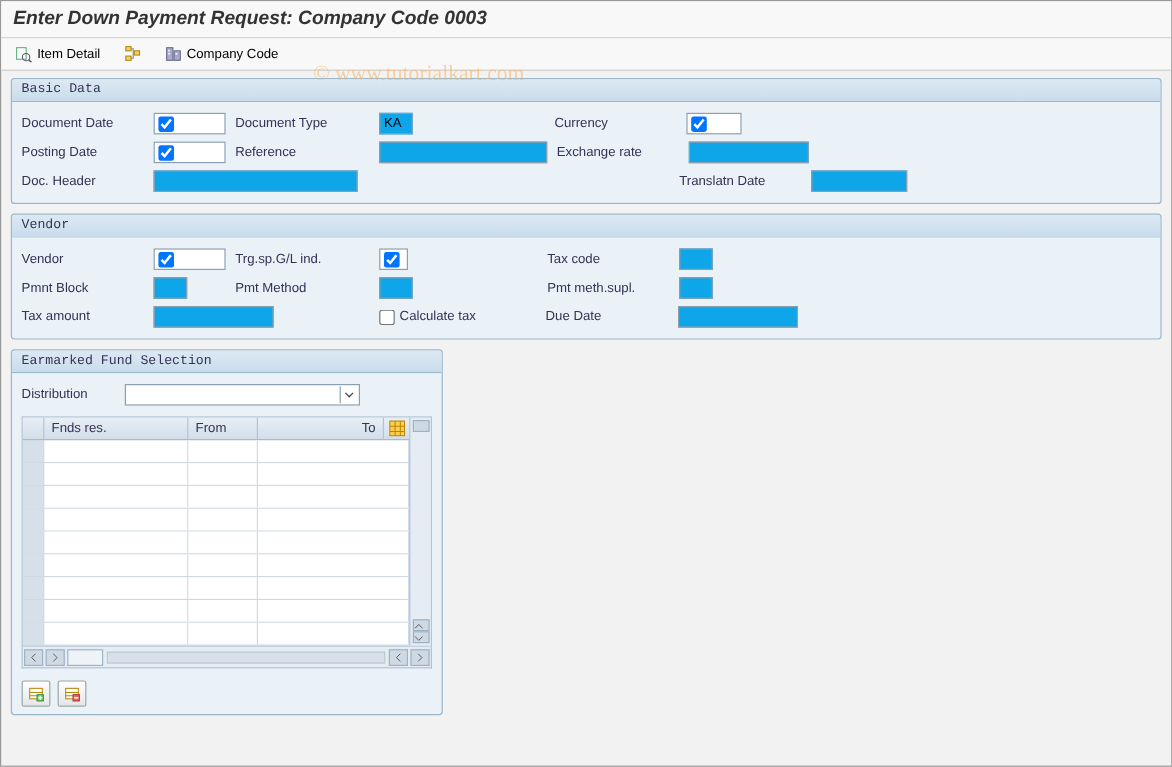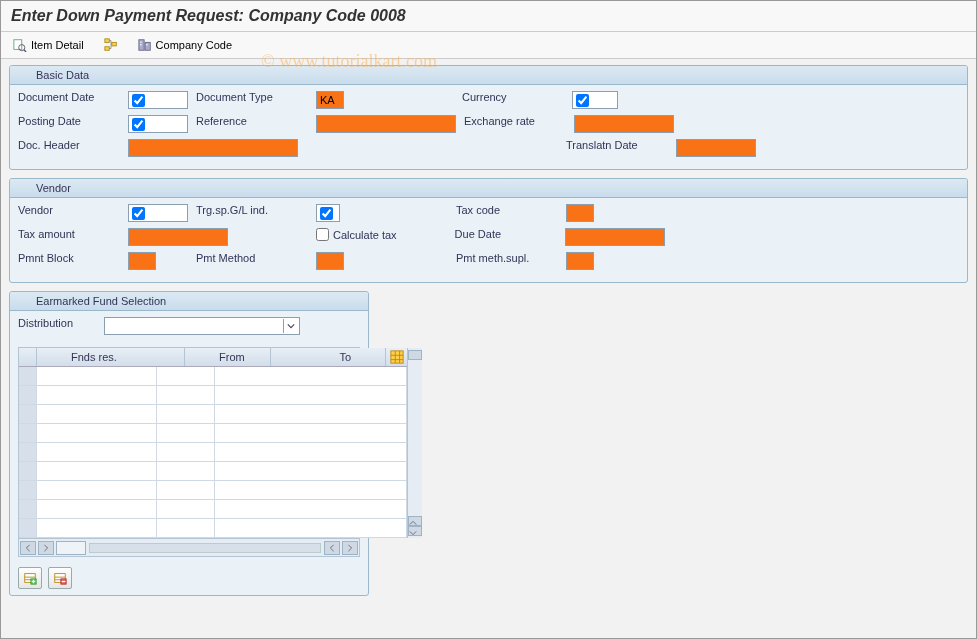--- a/index.html
+++ b/index.html
@@ -3,61 +3,61 @@
   <meta charset="utf-8">
   <style>
     * { box-sizing: border-box; font-family: Arial, sans-serif; font-size: 11px; }
     body { margin: 0; padding: 0; background: #f2f2f2; width: 977px; height: 639px; position: relative; border: 1px solid #999; }
     .title-bar { padding: 6px 10px; font-size: 16px; font-weight: bold; font-style: italic; color: #333; border-bottom: 1px solid #ccc; background: #f8f8f8;}
     .toolbar { padding: 4px 8px; border-bottom: 1px solid #ccc; display: flex; gap: 12px; align-items: center; background: #f8f8f8;}
     .toolbar-btn { display: inline-flex; align-items: center; gap: 4px; cursor: pointer; padding: 2px 4px;}
     .ticon { width:14px; height:14px; display:inline-block; }
     .panel-wrap { padding: 6px 8px; }
     .groupbox { background: #eaf1f7; border: 1px solid #9ab8cc; border-radius: 3px; margin-bottom: 8px; }
-    .groupbox-title { background: linear-gradient(#dce9f3,#c9dcec); padding: 3px 26px; border-bottom: 1px solid #9ab8cc; color: #335; border-radius:3px 3px 0 0;}
+    .groupbox-title { background: linear-gradient(#dce9f3,#c9dcec); padding: 3px 8px; border-bottom: 1px solid #9ab8cc; color: #335; border-radius:3px 3px 0 0;font-family:Liberation Mono, monospace;}
     .groupbox-body { padding: 6px 8px; }
-    .row { display: flex; align-items: flex-start; height: 24px; }
+    .row { display: flex; align-items: center; height: 24px; }
     .lbl { width: 110px; color: #335; }
     .lbl2 { width: 120px; color:#335; margin-left: 8px;}
     .lbl3 { width: 110px; color:#335; margin-left: 8px;}
-    input[type=text].fld { background:#f97316; border:1px solid #8a9fb2; height:18px; padding:1px 3px; }
+    input[type=text].fld { background:#0ea5e9; border:1px solid #8a9fb2; height:18px; padding:1px 3px; }
     .w60 { width:60px; } .w80{width:80px;} .w100{width:100px;} .w140{width:140px;} .w170{width:170px;} .w28{width:28px;}
     .chk-fld { background:#fff; border:1px solid #8a9fb2; width:60px; height:18px; display:inline-flex; align-items:center; padding-left:3px;}
     .chk-fld input{margin:0}
     .inline-chk { display:inline-flex; align-items:center; gap:4px; color:#335;}
     .inline-chk input{margin:0}
     .watermark{position:absolute;top:50px;left:260px;color:#f7b35e;opacity:.55;font-size:18px;font-family:Georgia,serif;pointer-events:none;}
     
     .ef-panel { width: 360px; }
     .select-fld { background:#fff; border:1px solid #8a9fb2; height:18px; width:196px; display:inline-flex; justify-content:flex-end; align-items:center; padding-right:2px;}
     .dd-icon{ width:14px;height:14px;border-left:1px solid #8a9fb2; display:flex;align-items:center;justify-content:center;}
     .grid-area{ display:flex; background:#dfe7ef; border:1px solid #b3c4d4; margin-top:6px;}
     .grid-table{ flex:1; }
-    .grid-header{ display:flex; background: linear-gradient(#e8eef5,#d3deea); border-bottom:1px solid #aab;gap:28px;}
+    .grid-header{ display:flex; background: linear-gradient(#e8eef5,#d3deea); border-bottom:1px solid #aab;}
     .gh{ padding:3px 6px; border-right:1px solid #b3c4d4; color:#335;}
     .gh1{width:18px;padding:3px 0;} .gh2{width:120px;} .gh3{width:58px;} .gh4{width:58px;border-right:none;flex:1;text-align:right;}
     .gh-cfg{width:22px;display:flex;align-items:center;justify-content:center;border-left:1px solid #b3c4d4;}
     .grid-rows{}
     .grow{ display:flex; height:19px; border-bottom:1px solid #cfd9e3;}
     .gc{ border-right:1px solid #cfd9e3; background:#fff; }
     .gc1{width:18px;background:#d7e0ea;} .gc2{width:120px;} .gc3{width:58px;} .gc4{flex:1;}
     .vscroll{ width:18px; background:#e5ecf3; border-left:1px solid #b3c4d4; display:flex; flex-direction:column; align-items:center; justify-content:space-between; padding:2px 0;}
     .vknob{width:14px;height:10px;background:#cfd9e3;border:1px solid #9fb3c6;}
     .hscroll-row{display:flex;align-items:center;background:#e5ecf3;border:1px solid #b3c4d4;border-top:none;height:18px;}
     .harrow{width:16px;height:14px;background:#cfd9e3;border:1px solid #9fb3c6;margin:0 1px;display:flex;align-items:center;justify-content:center;}
     .htrack{flex:1;height:10px;margin:0 2px;background:#d7e0ea;border:1px solid #bcc;}
     .btn-row{display:flex;gap:6px;margin-top:10px;}
     .sq-btn{width:24px;height:22px;background:linear-gradient(#fefefe,#e6e6e6);border:1px solid #9aa;border-radius:2px;display:flex;align-items:center;justify-content:center;}
     .sq-btn svg{width:14px;height:14px;}
     .cfg-icon{width:14px;height:14px;}
   </style>
 </head>
 <body>
 
-<div class="title-bar">Enter Down Payment Request: Company Code 0008</div>
+<div class="title-bar">Enter Down Payment Request: Company Code 0003</div>
 
 <div class="toolbar">
   <span class="toolbar-btn">
     <span class="ticon">
       <svg viewBox="0 0 16 16">
           <rect x="1" y="2" width="9" height="11" fill="#fff" stroke="#5a7"></rect>
           <circle cx="10" cy="11" r="3.5" fill="none" stroke="#556"></circle>
           <line x1="12.5" y1="13.5" x2="15" y2="16" stroke="#556" stroke-width="1.5"></line>
         </svg>
     </span>
@@ -137,40 +137,40 @@
           </span>
         <span class="lbl2">Trg.sp.G/L ind.</span>
         <span class="chk-fld" style="width:24px">
             <input type="checkbox" checked="" style="">
           </span>
         <span style="flex:0 0 116px"></span>
         <span class="lbl3" style="margin-left:0">Tax code</span>
         <input type="text" class="fld w28" style="">
       </div>
       <div class="row">
+        <span class="lbl">Pmnt Block</span>
+        <input type="text" class="fld w28" style="">
+        <span style="flex:0 0 32px"></span>
+        <span class="lbl2">Pmt Method</span>
+        <input type="text" class="fld w28" style="">
+        <span style="flex:0 0 112px"></span>
+        <span class="lbl3" style="margin-left:0">Pmt meth.supl.</span>
+        <input type="text" class="fld w28" style="">
+      </div>
+      <div class="row">
         <span class="lbl">Tax amount</span>
         <input type="text" class="fld w100" style="">
         <span style="flex:0 0 88px"></span>
         <label class="inline-chk">
             <input type="checkbox" style="">
             <span>Calculate tax</span>
           </label>
         <span style="flex:0 0 58px"></span>
         <span class="lbl3" style="margin-left:0">Due Date</span>
         <input type="text" class="fld w100" style="">
-      </div>
-      <div class="row">
-        <span class="lbl">Pmnt Block</span>
-        <input type="text" class="fld w28" style="">
-        <span style="flex:0 0 32px"></span>
-        <span class="lbl2">Pmt Method</span>
-        <input type="text" class="fld w28" style="">
-        <span style="flex:0 0 112px"></span>
-        <span class="lbl3" style="margin-left:0">Pmt meth.supl.</span>
-        <input type="text" class="fld w28" style="">
       </div>
     </div>
   </div>
 
   <div class="groupbox ef-panel">
     <div class="groupbox-title">Earmarked Fund Selection</div>
     <div class="groupbox-body">
       <div class="row">
         <span class="lbl" style="width:86px">Distribution</span>
         <span class="select-fld">

